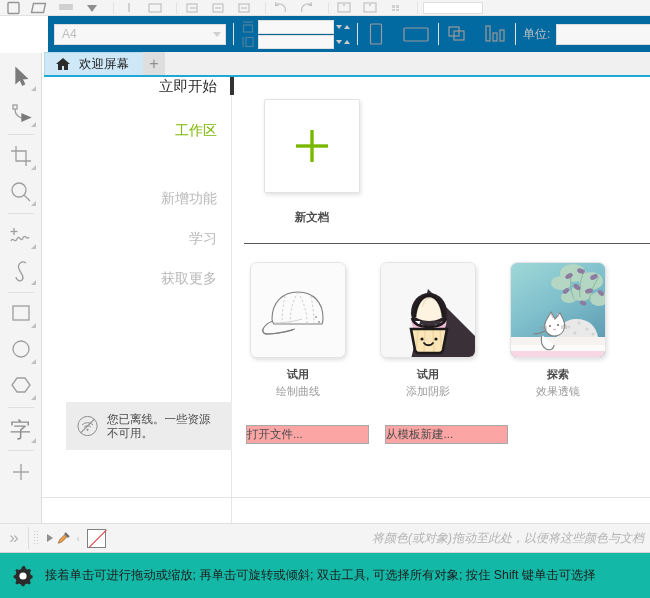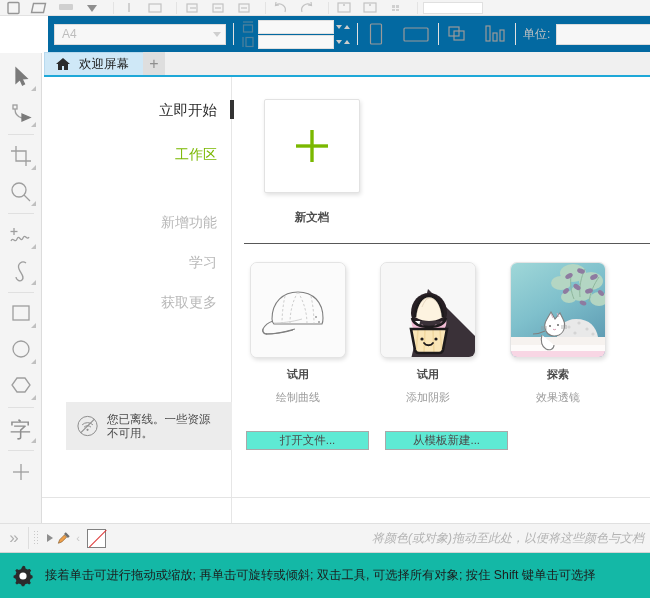--- a/index.html
+++ b/index.html
@@ -114,21 +114,21 @@
   }
   .tabbar-rest { flex: 1; height: 23px; background: #f0f0f0; }
 
   .welcome {
     position: absolute; left: 42px; top: 77px; width: 608px; height: 446px;
     background: #ffffff; overflow: hidden;
   }
   .welcome-inner { display: flex; height: 100%; }
 
   .wnav {
-    width: 190px; flex: none; padding-top: 24px;
+    width: 190px; flex: none; 
     display: flex; flex-direction: column; align-items: flex-end;
     border-right: 1px solid #e6e6e6; position: relative;
   }
   .wnav-item {
     position: relative; padding: 0 14px 0 0; margin-bottom: 22px;
     font-size: 14px; color: #b8b8b8; text-align: right; line-height: 18px;
   }
   .wnav-item.dark { color: #2b2b2b; font-size: 14.5px; }
   .wnav-item.active { color: #7ab800; }
   .wnav-item .marker {
@@ -154,27 +154,27 @@
   .hr-main { width: 420px; height: 1px; background: #3b3b3b; opacity: .85; margin: 18px 0 0 -20px; }
 
   .cards { display: flex; gap: 34px; margin-top: 18px; margin-left: -14px; }
   .card { width: 96px; }
   .card-thumb {
     width: 96px; height: 96px; border-radius: 7px; overflow: hidden;
     border: 1px solid #e4e4e4; background: #fafafa;
     box-shadow: 1px 2px 4px rgba(0,0,0,.13); position: relative;
   }
   .card-title { text-align: center; margin-top: 9px; font-size: 11px; font-weight: bold; color: #4a4a4a; }
-  .card-sub { text-align: center; margin-top: 8px; font-size: 11px; color: #9c9c9c; }
+  .card-sub { text-align: center; margin-top: 2px; font-size: 11px; color: #9c9c9c; }
 
   .wbuttons { display: flex; gap: 16px; margin-top: 26px; margin-left: -18px; }
   .wbtn {
-    width: 123px; height: 19px; background: #5eead4;
+    width: 123px; height: 19px; background: #fca5a5;
     border: 1px solid #a9a9a9; font-size: 11.5px; color: #4a4a4a;
-    display: flex; align-items: center; justify-content: center;
+    display: flex; align-items: center; justify-content: flex-start;
   }
   .hr-bottom {
     position: absolute; left: 42px; top: 497px; width: 608px; height: 1px; background: #e4e4e4;
   }
 
   
   .palettebar {
     position: absolute; left: 0; top: 523px; width: 650px; height: 30px;
     background: #f4f4f4; border-top: 1px solid #e0e0e0; border-bottom: 1px solid #d4d4d4;
     display: flex; align-items: center;

